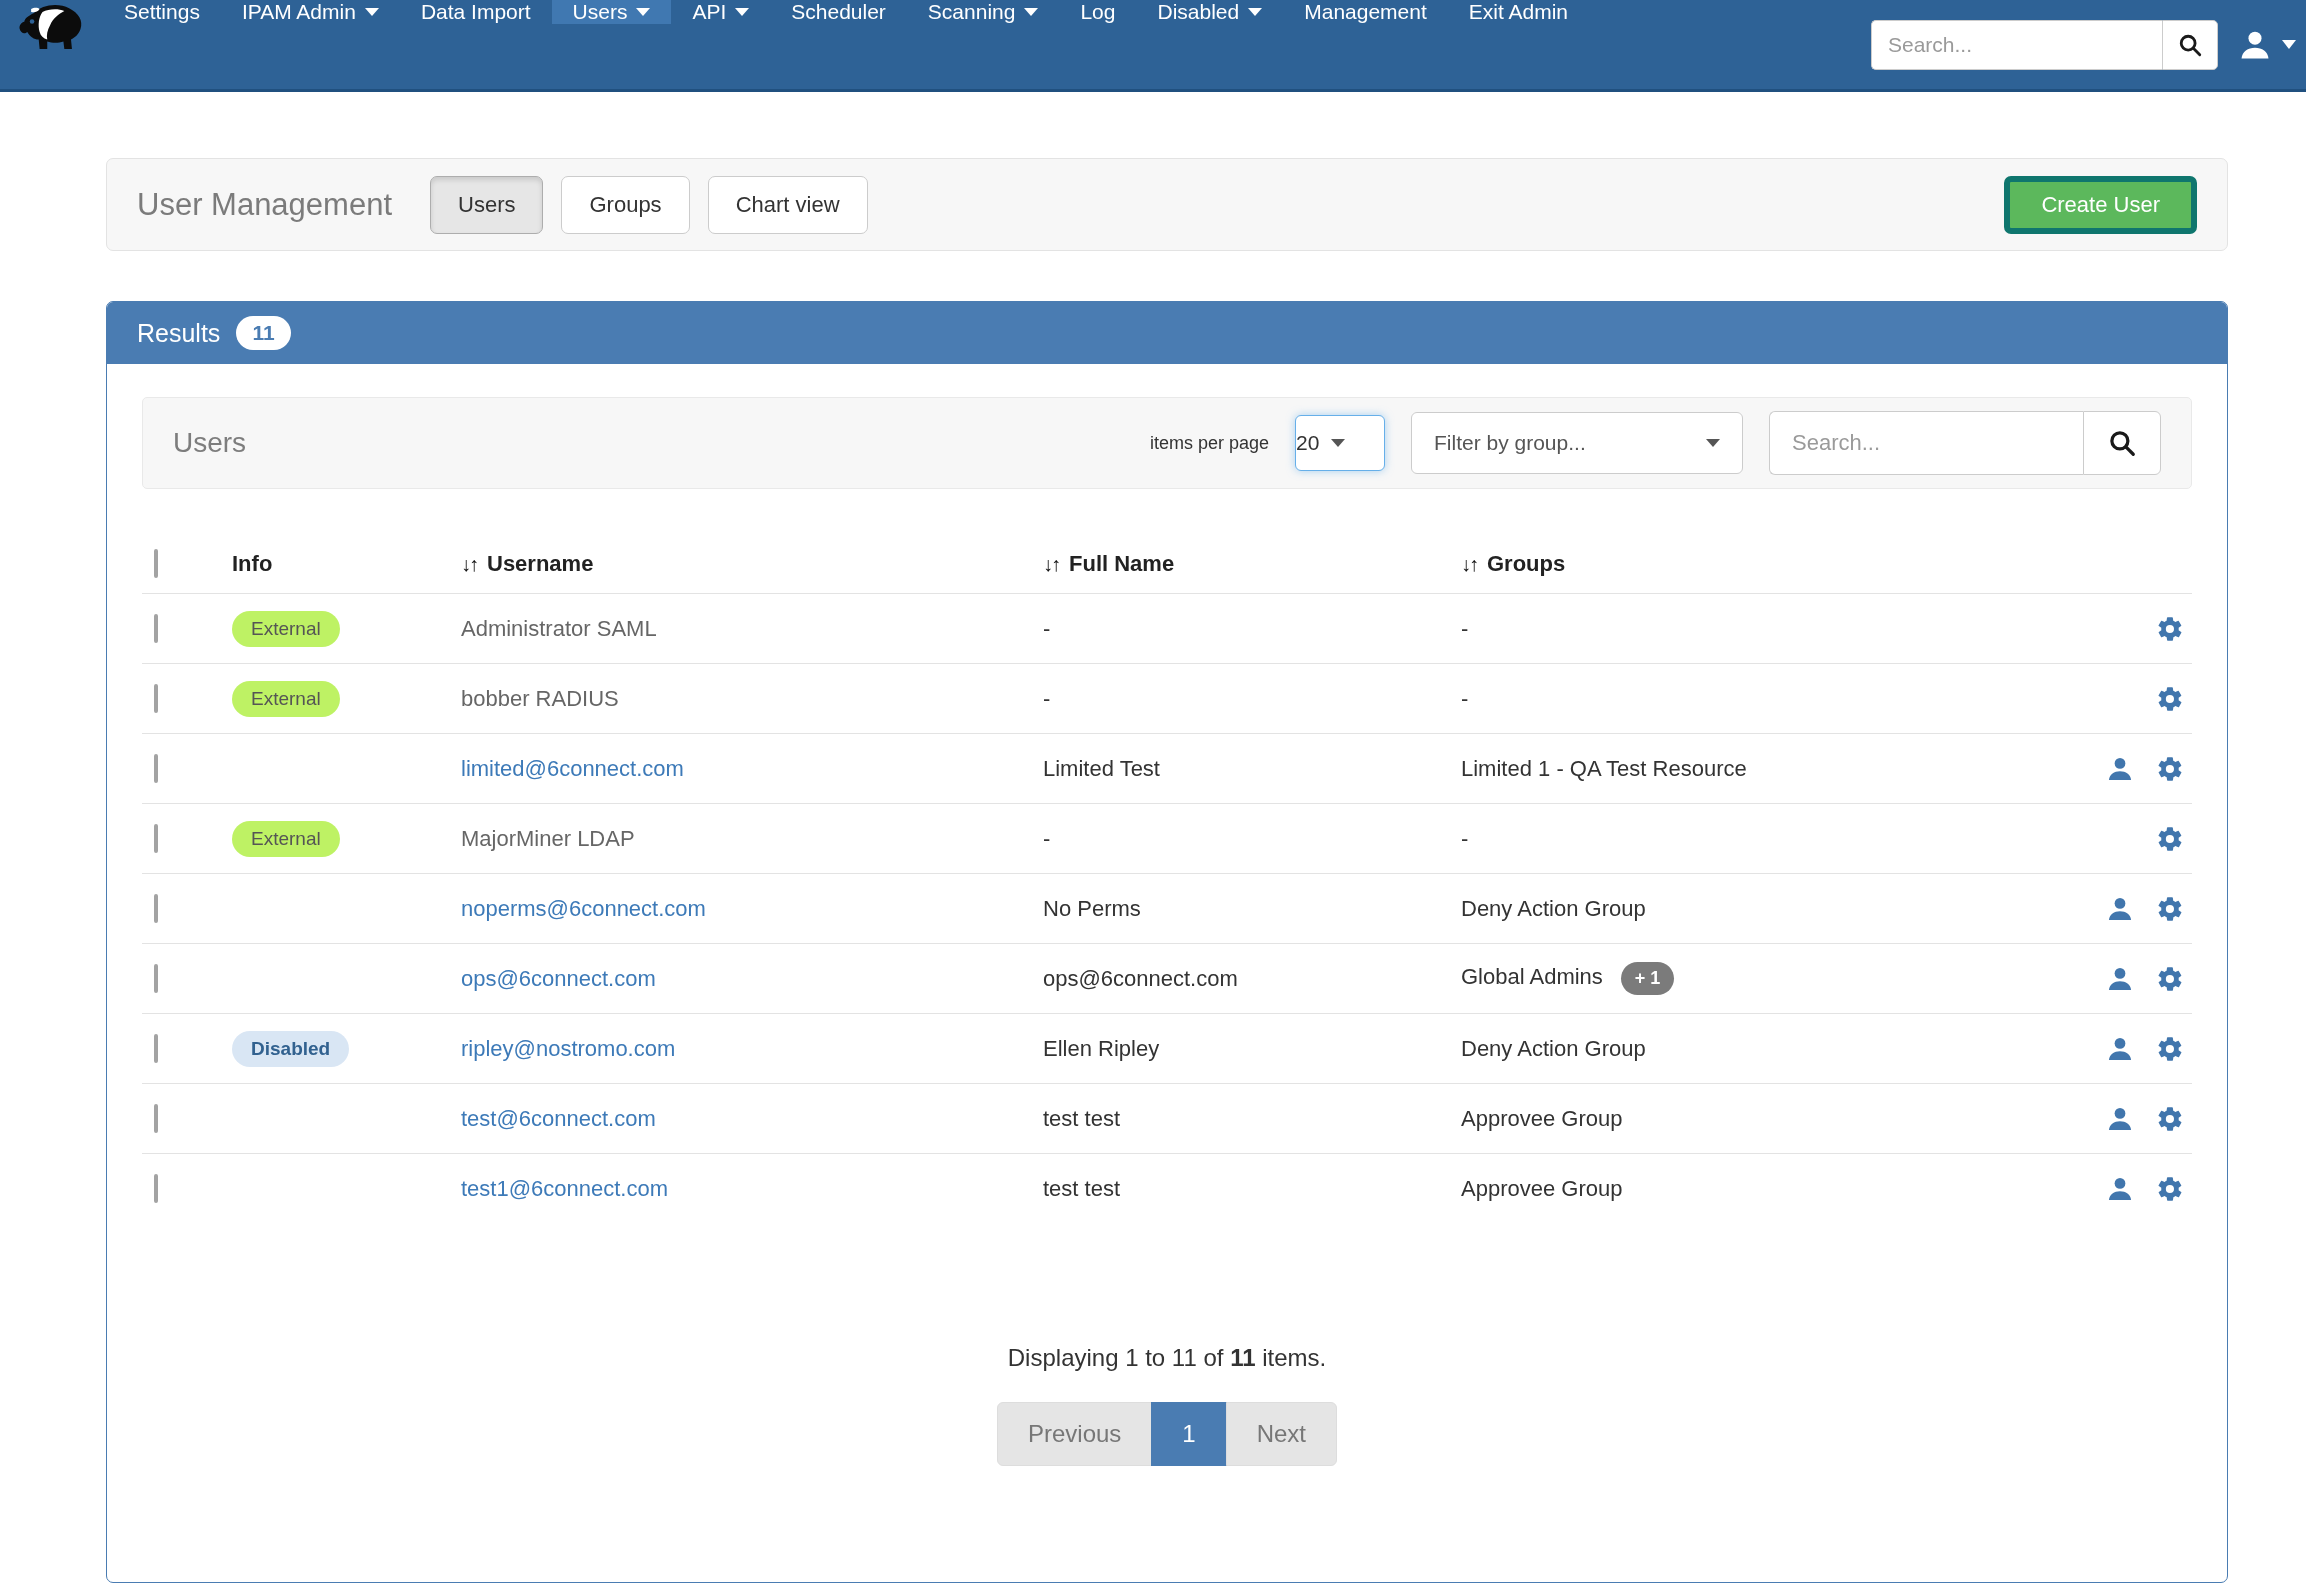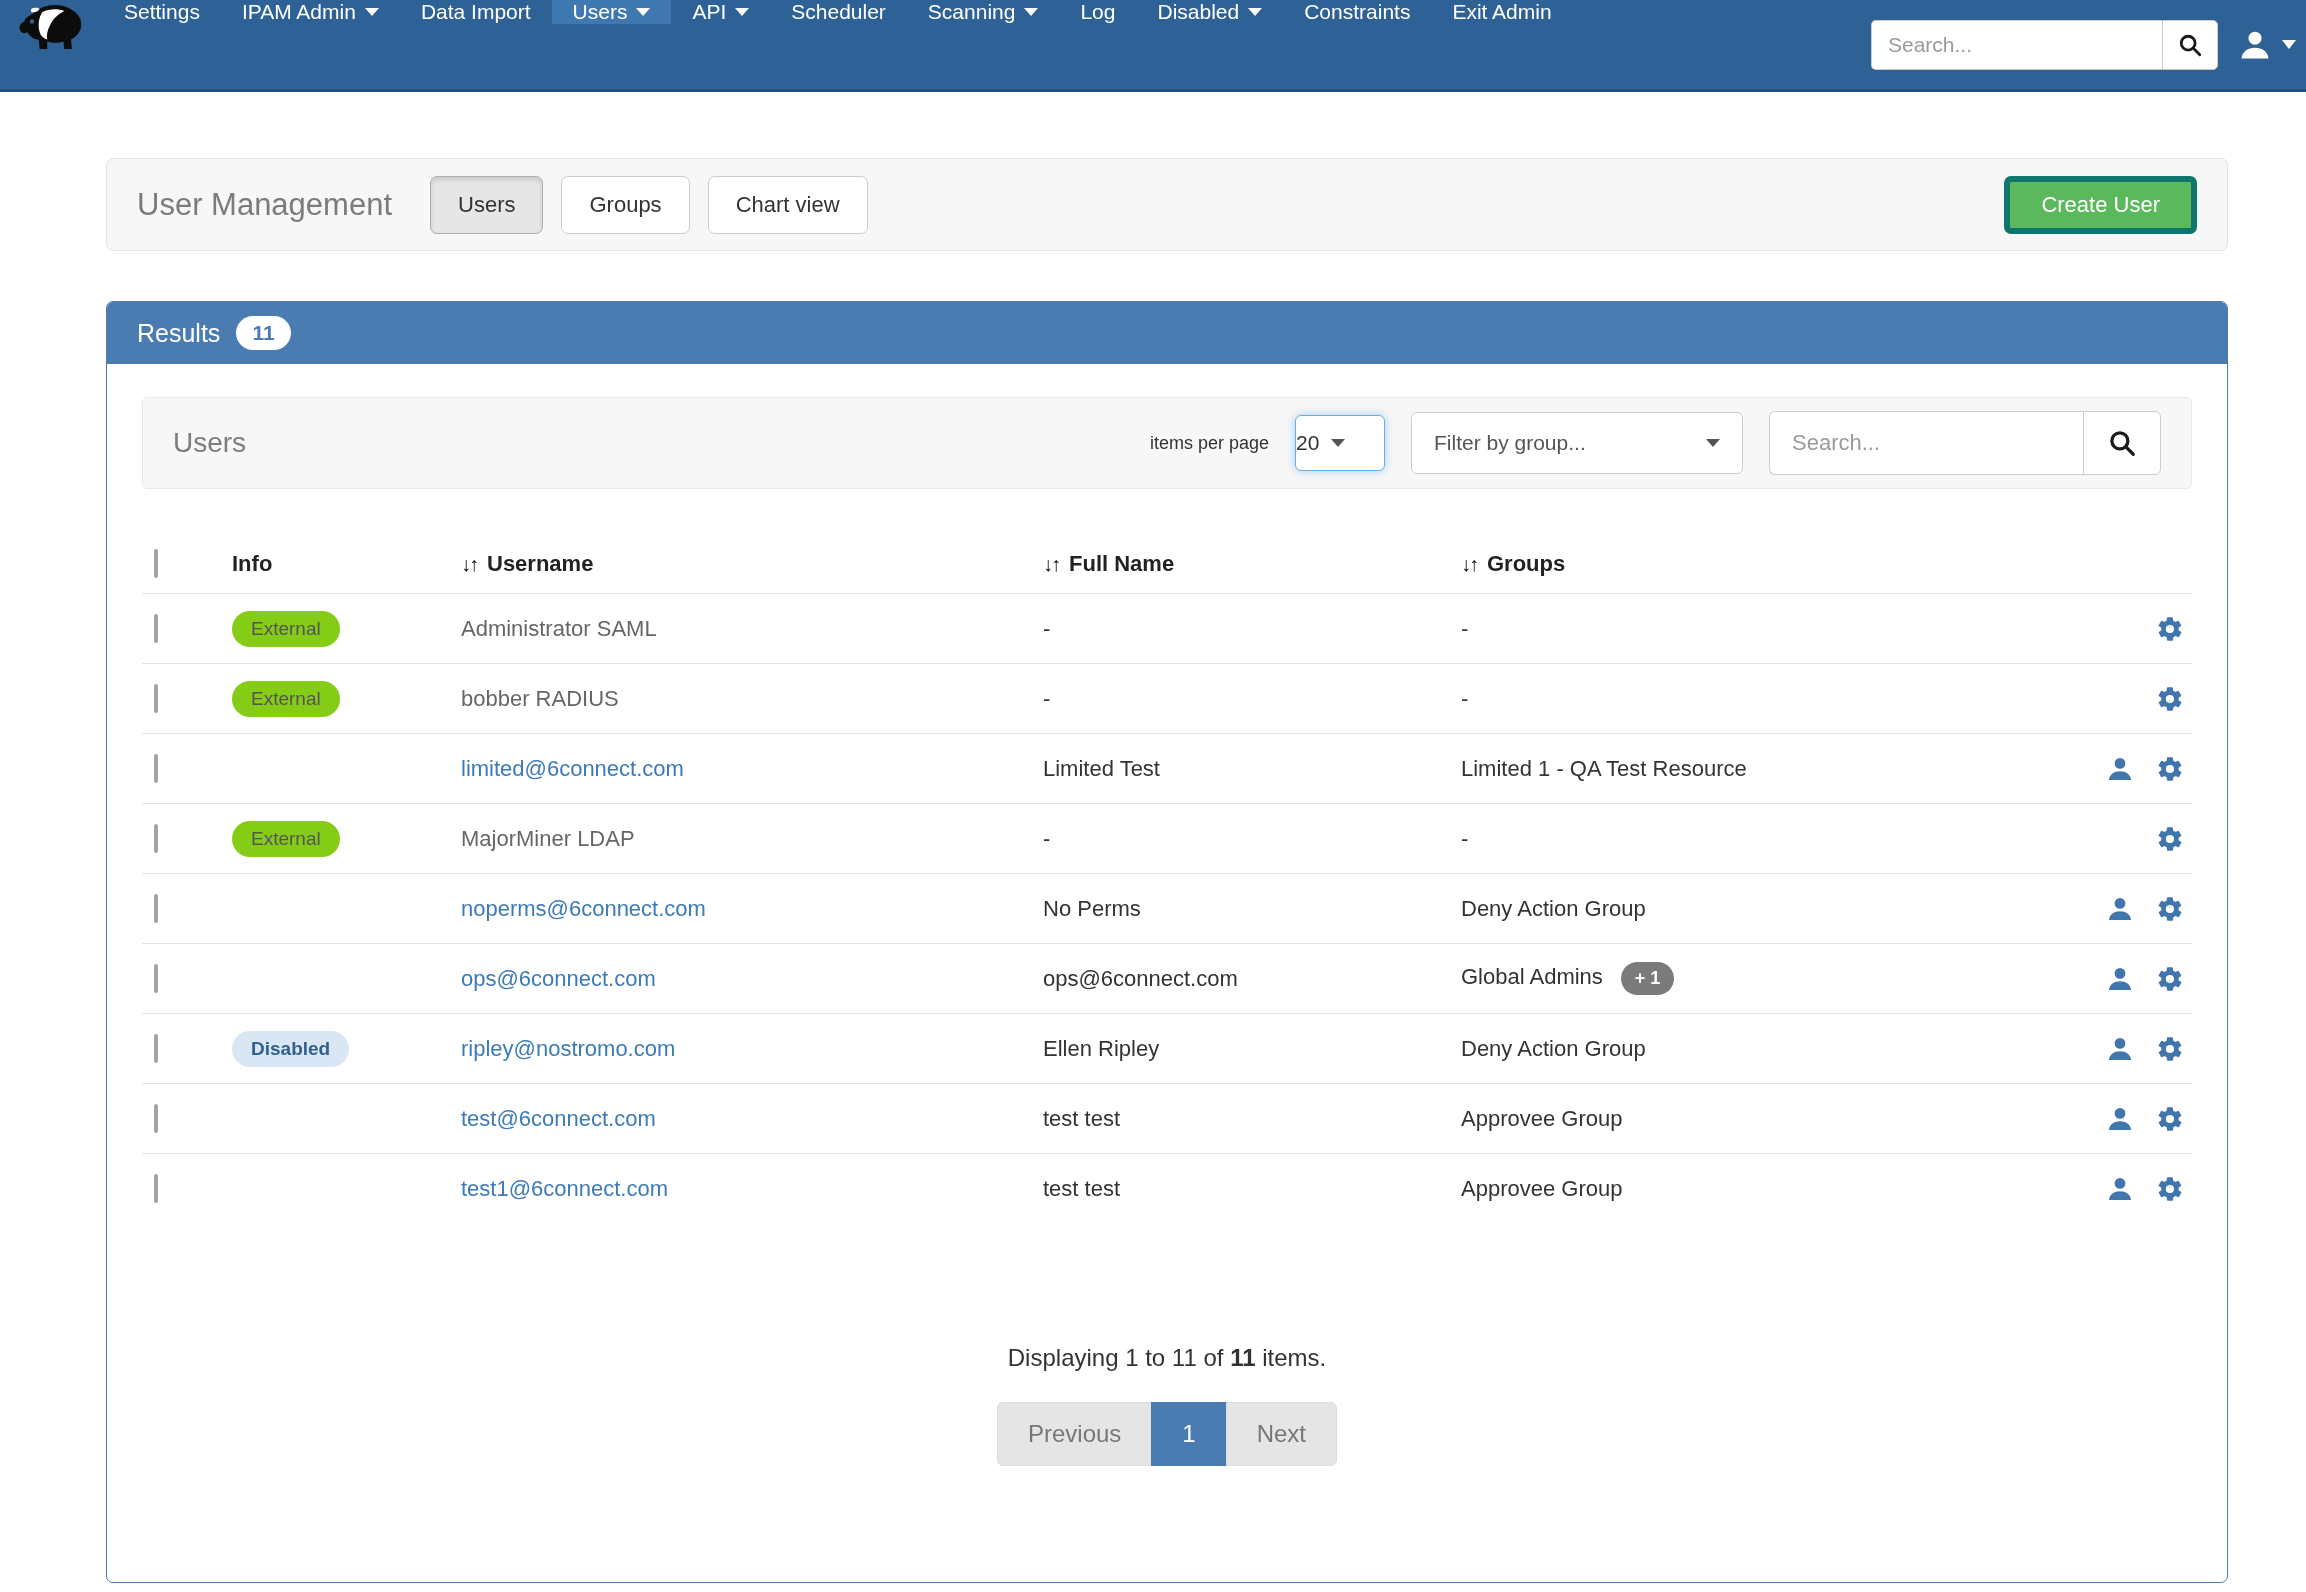--- a/index.html
+++ b/index.html
@@ -119,21 +119,21 @@
     align-items:center;
   }
   .thead { min-height:58px; font-weight:bold; font-size:22px; color:#222; }
   .trow { min-height:70px; border-top:1px solid #e3e3e3; font-size:22px; }
   .cell-check { padding-left:12px; }
   .checkbox {
     width:27px; height:27px; border:2px solid #a3a3a3; border-radius:6px; background:#fff; cursor:pointer;
   }
   .sort-icon { font-size:20px; letter-spacing:-2px; margin-right:10px; font-weight:bold; color:#111; }
   .badge-pill { display:inline-block; border-radius:994px; padding:7px 19px; font-size:19px; }
-  .badge-external { background:#84cc16; color:#555; }
+  .badge-external { background:#bef264; color:#555; }
   .badge-disabled { background:#d9e6f4; color:#31618f; font-weight:bold; }
   .u-link { color:#3d7ab8; text-decoration:none; cursor:pointer; }
   .u-plain { color:#666; }
   .cell-fullname, .cell-groups { color:#333; }
   .plus-badge {
     display:inline-block; background:#7b7b7b; color:#fff; font-size:18px; font-weight:bold;
     border-radius:994px; padding:6px 14px; margin-left:18px; vertical-align:middle;
   }
   .cell-actions { display:flex; justify-content:flex-end; align-items:center; gap:22px; padding-right:8px; }
   .cell-actions svg { width:28px; height:28px; cursor:pointer; }
@@ -190,21 +190,21 @@
         <span class="caret"></span>
       </li>
       <li class="nav-item">
         <span>Log</span>
       </li>
       <li class="nav-item">
         <span>Disabled</span>
         <span class="caret"></span>
       </li>
       <li class="nav-item">
-        <span>Constraints</span>
+        <span>Management</span>
       </li>
       <li class="nav-item">
         <span>Exit Admin</span>
       </li>
     </ul>
   <div class="nav-right">
     <div class="nav-search">
       <input type="text" placeholder="Search..." style="">
       <button>
         <svg viewBox="0 0 24 24" width="26" height="26" fill="none" stroke="#1a1a1a" stroke-width="2.6" stroke-linecap="round">

